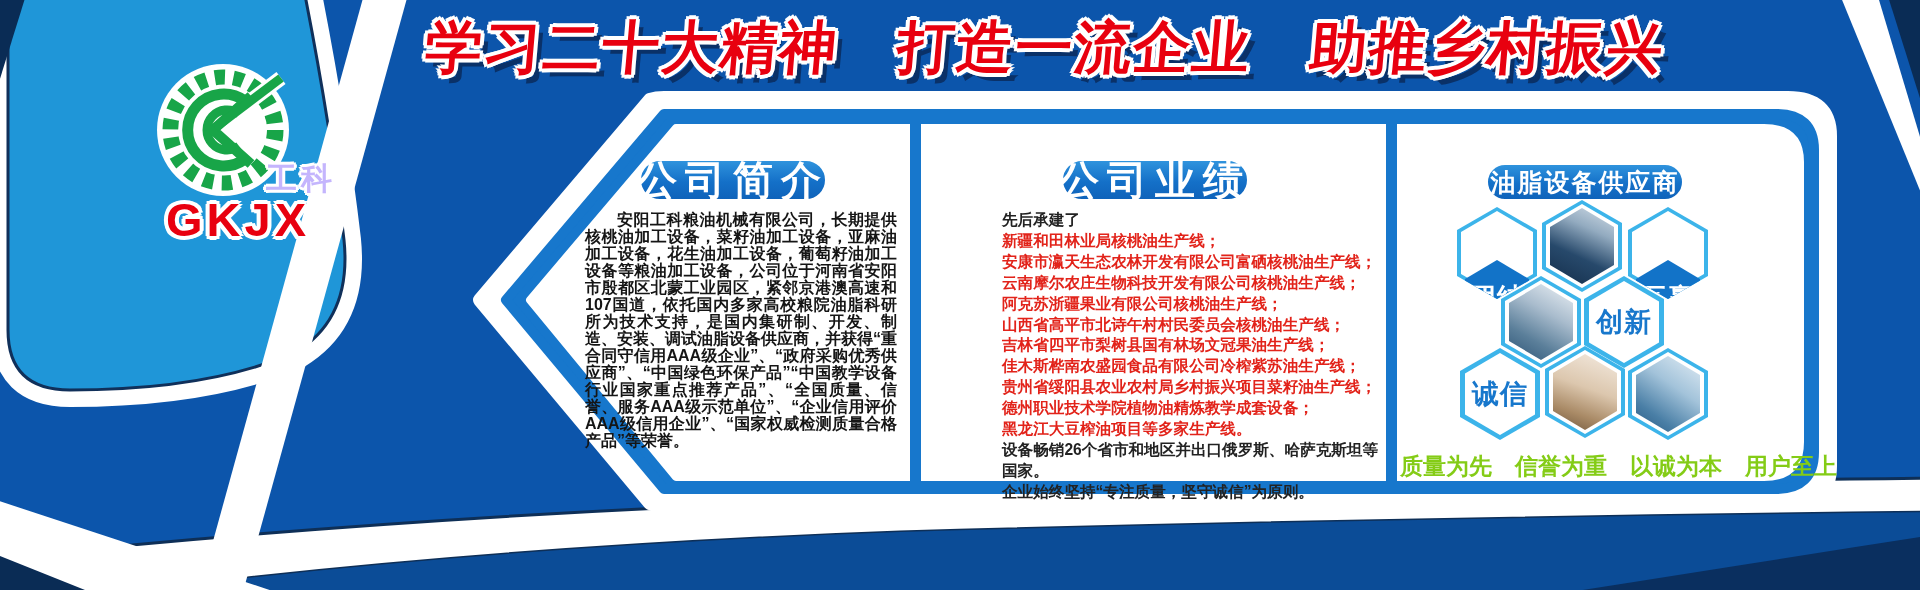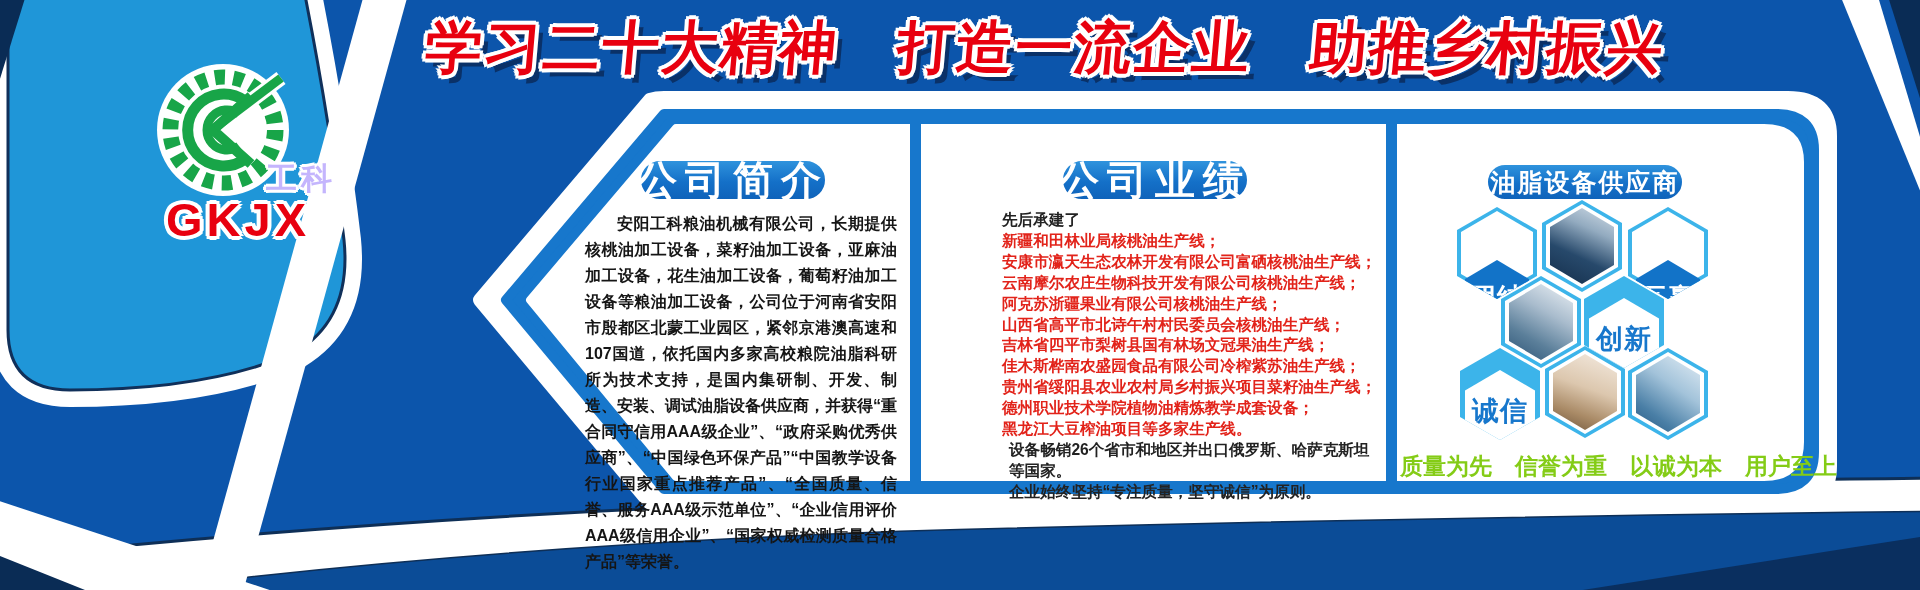--- a/index.html
+++ b/index.html
@@ -40,37 +40,37 @@
     height:44px;border:3px solid #fff;border-radius:24px;
     background:linear-gradient(180deg,#2f93dd 0%,#1470c8 55%,#0f63ba 100%);
     color:#fff;font-weight:900;display:flex;align-items:center;justify-content:center;
     box-sizing:border-box;white-space:nowrap;
   }
   .pill.big{font-size:40px;letter-spacing:8px;}
   .pill.small{font-size:25px;letter-spacing:2px;height:40px;}
 
   
   .body-text{
-    font-size:16px;line-height:26px;font-weight:600;color:#151515;
+    font-size:16px;line-height:17px;font-weight:600;color:#151515;
     text-align:justify;text-justify:inter-ideograph;text-indent:2em;
   }
   .ach{font-size:15.6px;line-height:20.9px;font-weight:700;}
   .ach .lead{color:#222;}
   .ach .red{color:#e2231a;}
-  .ach .foot{color:#222;margin-left:7px;}
+  .ach .foot{color:#222;}
 
   
   .hex{clip-path:polygon(50% 0,100% 25%,100% 75%,50% 100%,0 75%,0 25%);}
   .hex-outer{width:80px;height:92px;background:#3cb4ea;}
   .hex-white{position:absolute;left:4px;top:4px;width:72px;height:84px;background:#fff;}
   .hex-core{position:absolute;left:8px;top:8px;width:64px;height:76px;
     display:flex;align-items:center;justify-content:center;
     font-size:27px;font-weight:900;letter-spacing:1px;}
   .hex-core.solid{background:#1273c8;color:#fff;margin-top:45px;}
-  .hex-core.outline{background:#fff;color:#1777cc;left:5px;top:22px;width:70px;height:82px;}
+  .hex-core.outline{background:#fff;color:#1777cc;left:5px;top:5px;width:70px;height:82px;}
   .core-carrier{background:linear-gradient(205deg,#d4dfe9 0%,#93abc0 30%,#27496b 62%,#142e4b 100%);}
   .core-rocket{background:linear-gradient(210deg,#eef3f7 0%,#a9bccd 38%,#5b7f9a 70%,#2e5577 100%);}
   .core-hands{background:linear-gradient(200deg,#f4ebe1 0%,#dcc7ae 45%,#a98a66 75%,#6f563c 100%);}
   .core-build{background:linear-gradient(215deg,#e2edf5 0%,#a3c3da 40%,#4a7fa6 75%,#2a5b84 100%);}
 
   .slogan{
     left:1400px;top:451px;width:380px;text-align:center;
     font-size:23px;font-weight:900;color:#84cc16;white-space:nowrap;
   }
 </style>

